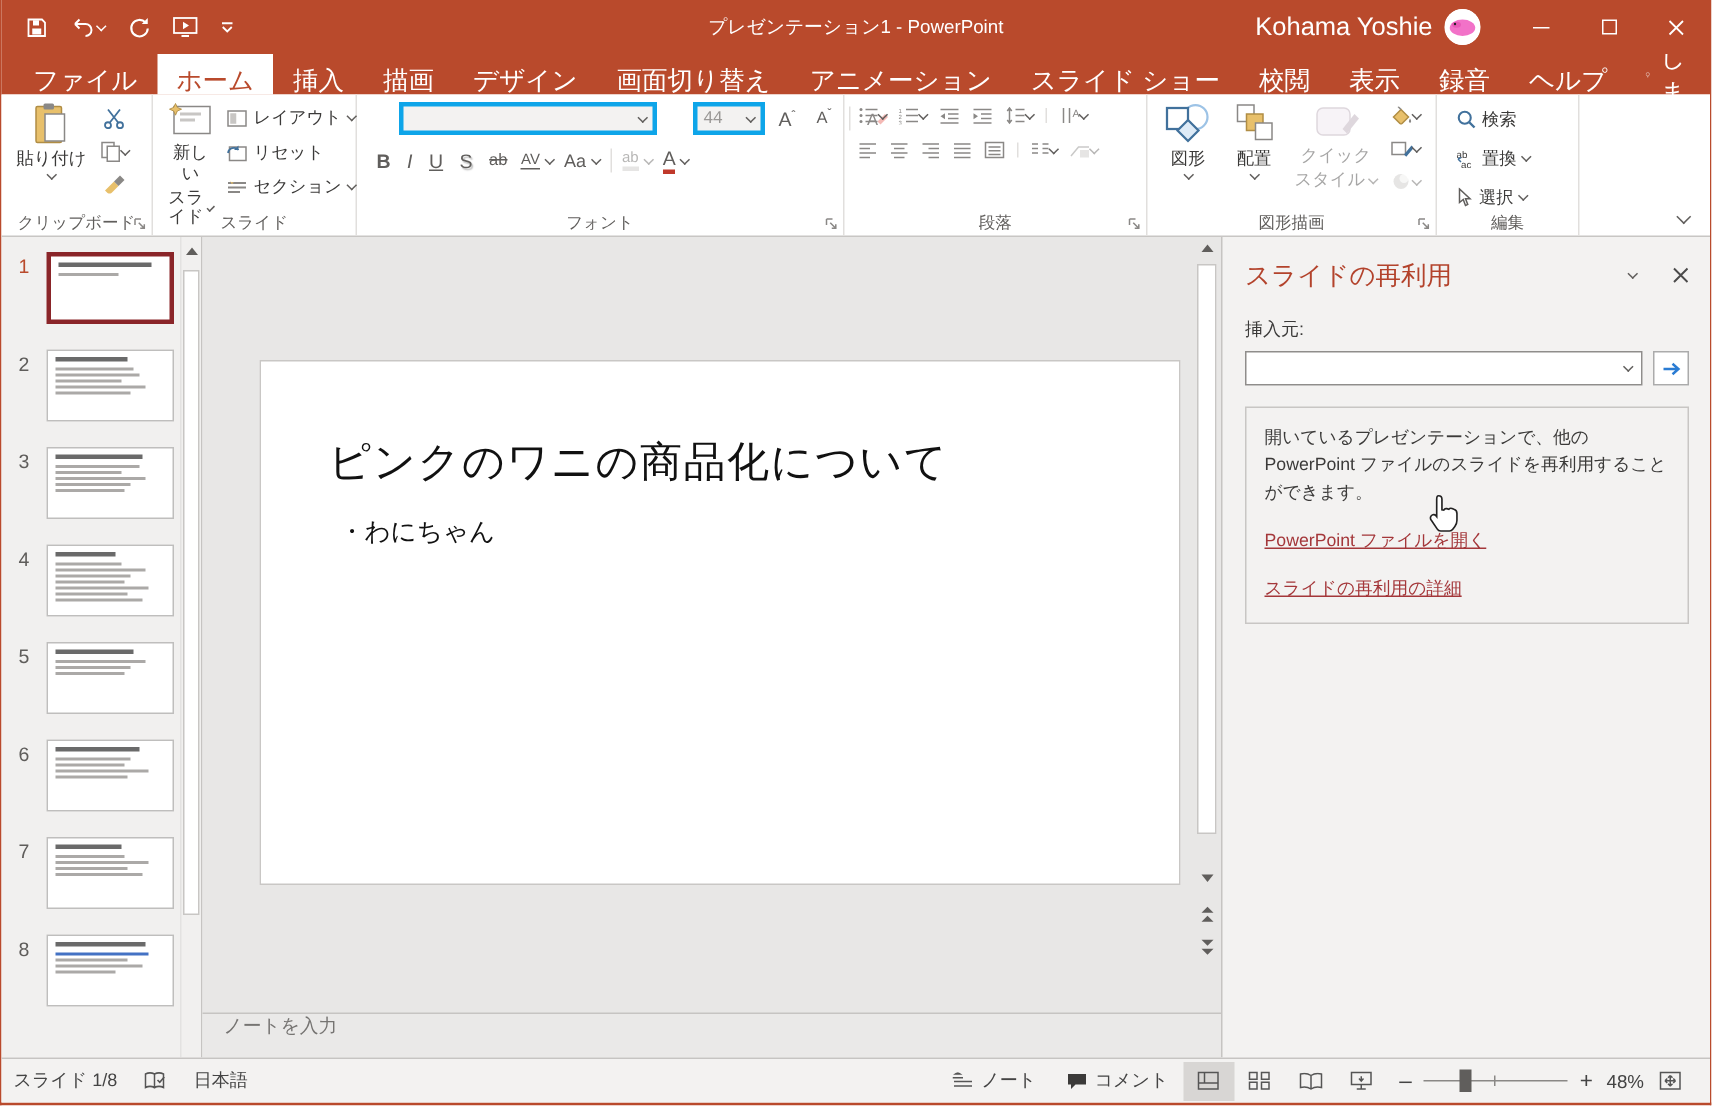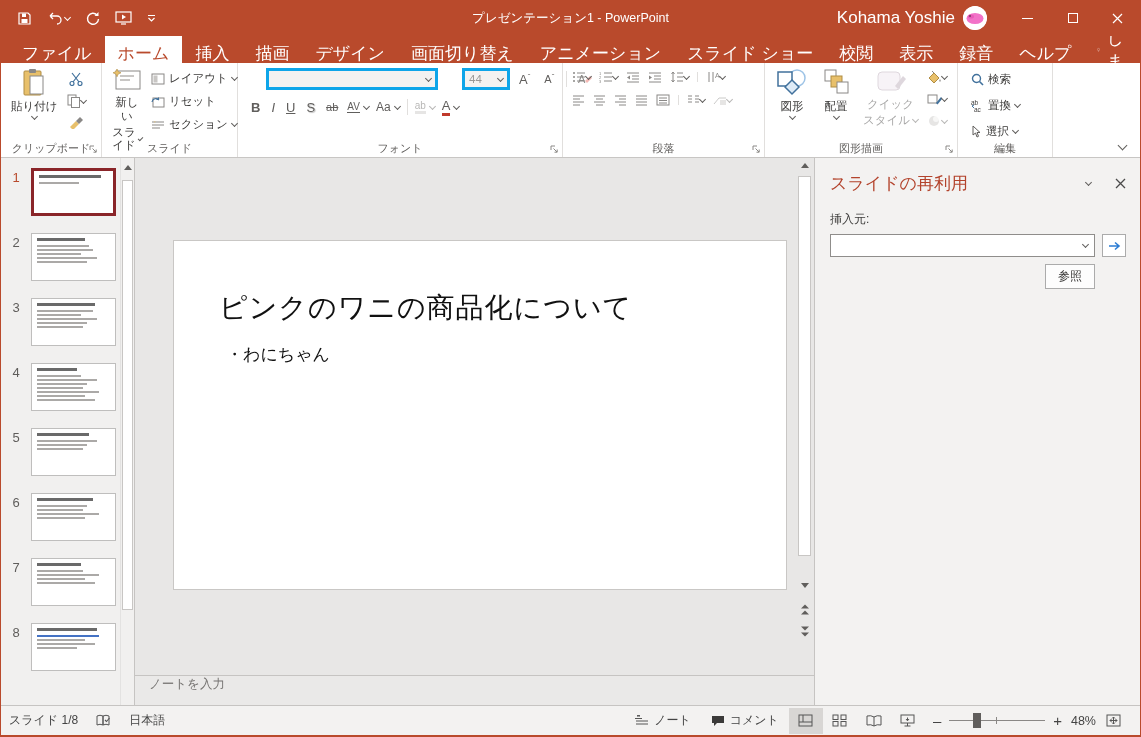--- a/index.html
+++ b/index.html
@@ -666,23 +666,30 @@
         <span class="pane-combo">
           <span></span>
           <span class="chev"></span>
         </span>
         <span class="go-btn">
           <svg width="13" height="10" viewBox="0 0 13 10">
               <path d="M1 5 h9 M7 1.5 L11 5 L7 8.5" fill="none" stroke="#2B7CD3" stroke-width="1.6"></path>
             </svg>
         </span>
       </div>
-      <div class="browse-row">
-          <span class="browse-btn">参照</span>
-        </div>
+      <div class="infobox">
+        <span>開いているプレゼンテーションで、他の PowerPoint ファイルのスライドを再利用することができます。</span><br>
+        <a class="plink">PowerPoint ファイルを開く</a><br>
+        <a class="plink">スライドの再利用の詳細</a>
+        <span class="hand-cursor">
+          <svg width="22" height="26" viewBox="0 0 22 26">
+              <path d="M8 1.5 c1.4 0 2.3 1 2.3 2.4 v7 l1.2.2 c.4-.8 1.2-1.2 2-1 l1.4.4 c.5-.6 1.3-.8 2.1-.5 l1.3.5 c1.2.4 2 1.5 2 2.8 v4.5 c0 1.5-.5 3-1.4 4.2 l-1.4 1.9 c-.5.7-1.3 1.1-2.2 1.1 H9.5 c-1 0-1.9-.5-2.4-1.4 L3 17.5 c-.8-1.3-.2-2.9 1.2-3.3 .8-.2 1.6 0 2.1.6 l.5.6 V3.9 C6.8 2.5 7 1.5 8 1.5z" fill="#fff" stroke="#222" stroke-width="1.1"></path>
+            </svg>
+        </span>
+      </div>
     </div>
   </div>
 
   <div class="statusbar">
     <div class="sb-left">
       <span>スライド 1/8</span>
       <span>
         <svg width="15" height="13" viewBox="0 0 15 13">
             <path d="M1 2 q3-1.5 6 0 v9 q-3-1.5-6 0z M13 2 q-3-1.5-6 0 v9 q3-1.5 6 0z" fill="none" stroke="#555" stroke-width="1"></path>
             <path d="M9 6 l1.5 1.5 L13.5 4" fill="none" stroke="#555" stroke-width="1.1"></path>

